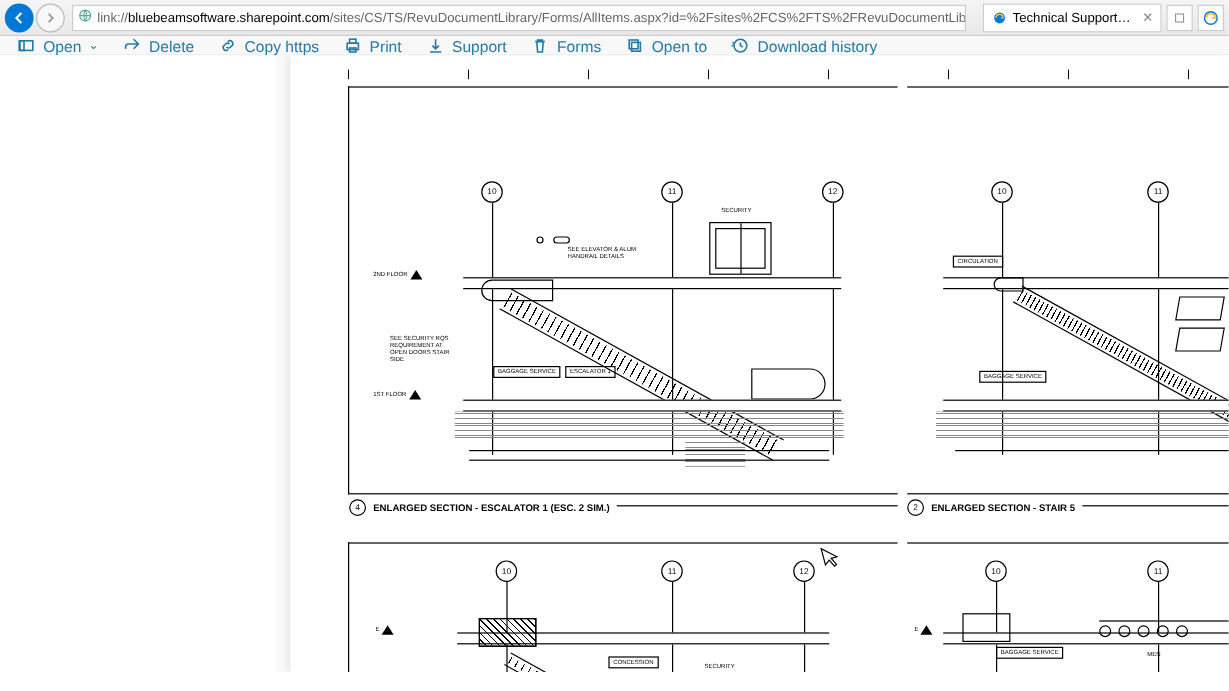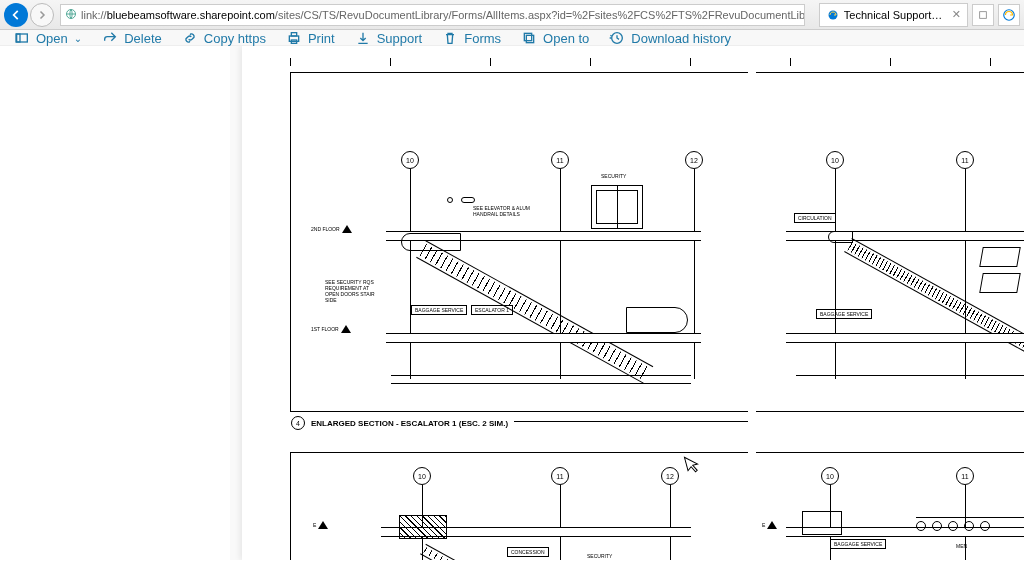--- a/index.html
+++ b/index.html
@@ -446,20 +446,25 @@
 
             <div class="slab" style="left:30px; top:260px; right:0; height:10px;"></div>
             <div class="ground-hatch" style="left:24px; top:270px; right:0; height:24px;"></div>
 
             <div class="small-label" style="left:60px; top:236px; border:1px solid #000; padding:1px 3px;">BAGGAGE SERVICE</div>
             <div style="position:absolute; left:225px; top:174px; width:38px; height:20px; border:1px solid #000; transform:skewX(-10deg);"></div>
             <div style="position:absolute; left:225px; top:200px; width:38px; height:20px; border:1px solid #000; transform:skewX(-10deg);"></div>
 
             <div class="dim-line" style="left:40px; top:302px; right:0;"></div>
           </div>
+          <div class="panel-title-row">
+            <div class="badge">2</div>
+            <span style="font-weight:bold;">ENLARGED SECTION - STAIR 5</span>
+            <div class="title-underline"></div>
+          </div>
         </div>
 
         <div class="panel panel-3">
           <div class="drawing-content">
             <div class="grid-bubble" style="left:122px;top:14px;">10</div>
             <div class="grid-line" style="left:131px;top:32px;height:160px;"></div>
             <div class="grid-bubble" style="left:260px;top:14px;">11</div>
             <div class="grid-line" style="left:269px;top:32px;height:160px;"></div>
             <div class="grid-bubble" style="left:370px;top:14px;">12</div>
             <div class="grid-line" style="left:379px;top:32px;height:160px;"></div>

